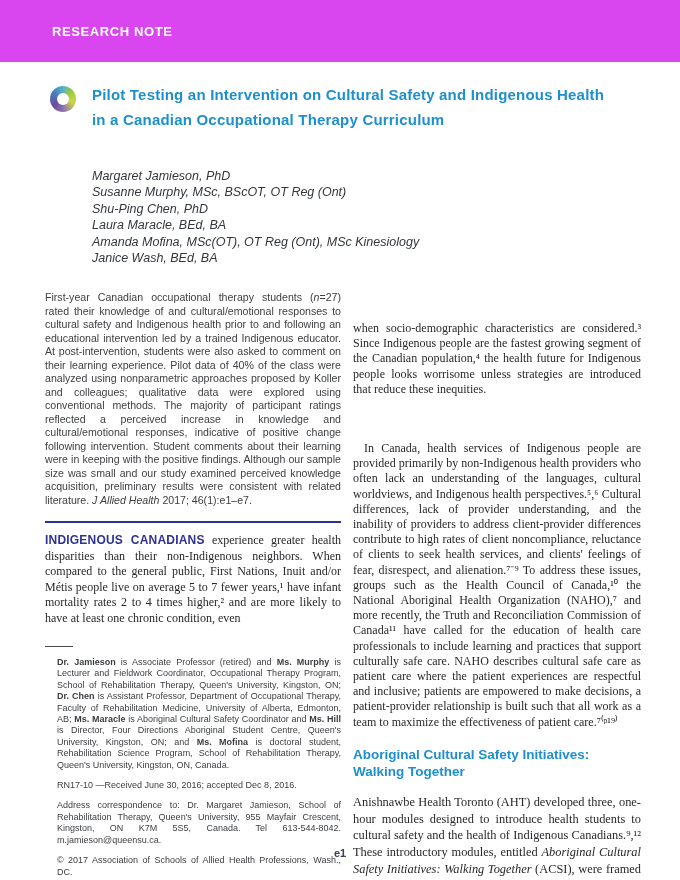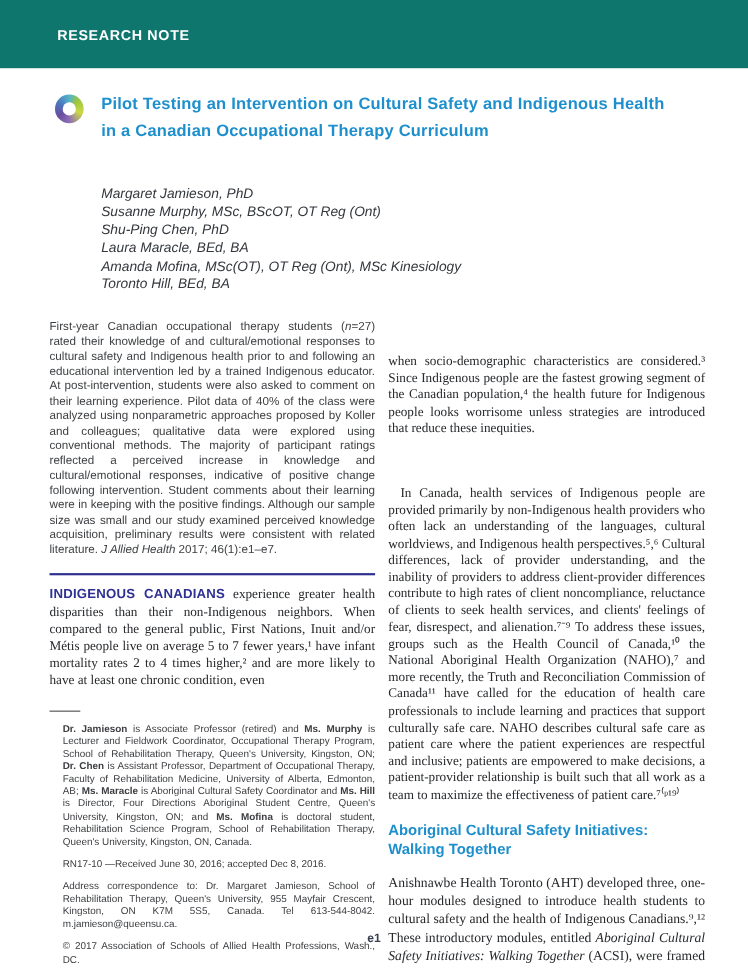--- a/index.html
+++ b/index.html
@@ -4,21 +4,21 @@
 <style>
   * { margin:0; padding:0; box-sizing:border-box; }
   html,body { background:#ffffff; }
   .page {
     position:relative; width:680px; height:880px; background:#ffffff;
     font-family:"Liberation Sans", sans-serif; overflow:hidden;
   }
   
   .banner {
     position:absolute; left:0; top:0; width:680px; height:62px;
-    background:#0f766e;
+    background:#d946ef;
   }
   .banner-label {
     position:absolute; left:52px; top:24px;
     color:#ffffff; font-size:13px; font-weight:bold; letter-spacing:0.6px;
   }
   
   .logo-ring {
     position:absolute; left:50px; top:86px; width:26px; height:26px; border-radius:50%;
     background:conic-gradient(from 0deg, #53b4c9 0deg, #9cc63e 45deg, #ccd747 110deg,
                #8e6fb5 180deg, #6a4d9e 235deg, #4b77c0 300deg, #53b4c9 360deg);
@@ -96,21 +96,21 @@
   <div class="logo-ring"></div>
 
   <h1 class="title">Pilot Testing an Intervention on Cultural Safety and Indigenous Health in a Canadian Occupational Therapy Curriculum</h1>
 
   <div class="authors">
     <div>Margaret Jamieson, PhD</div>
     <div>Susanne Murphy, MSc, BScOT, OT Reg (Ont)</div>
     <div>Shu-Ping Chen, PhD</div>
     <div>Laura Maracle, BEd, BA</div>
     <div>Amanda Mofina, MSc(OT), OT Reg (Ont), MSc Kinesiology</div>
-    <div>Toronto Hill, BEd, BA</div>
+    <div>Janice Wash, BEd, BA</div>
   </div>
 
   <div class="columns">
 
     <div class="col-left">
       <p class="abstract"><span>First-year Canadian occupational therapy students (</span><span style="font-style: italic;">n</span><span>=27) rated their knowledge of and cultural/emotional responses to cultural safety and Indigenous health prior to and following an educational intervention led by a trained Indigenous educator. At post-intervention, students were also asked to comment on their learning experience. Pilot data of 40% of the class were analyzed using nonparametric approaches proposed by Koller and colleagues; qualitative data were explored using conventional methods. The majority of participant ratings reflected a perceived increase in knowledge and cultural/emotional responses, indicative of positive change following intervention. Student comments about their learning were in keeping with the positive findings. Although our sample size was small and our study examined perceived knowledge acquisition, preliminary results were consistent with related literature. </span><span style="font-style: italic;">J Allied Health</span><span> 2017; 46(1):e1–e7.</span></p>
 
       <hr class="rule-indigo">
 
       <p class="serif intro-para"><span class="intro-lead">INDIGENOUS CANADIANS</span><span> experience greater health disparities than their non-Indigenous neighbors. When compared to the general public, First Nations, Inuit and/or Métis people live on average 5 to 7 fewer years,¹ have infant mortality rates 2 to 4 times higher,² and are more likely to have at least one chronic condition, even</span></p>

